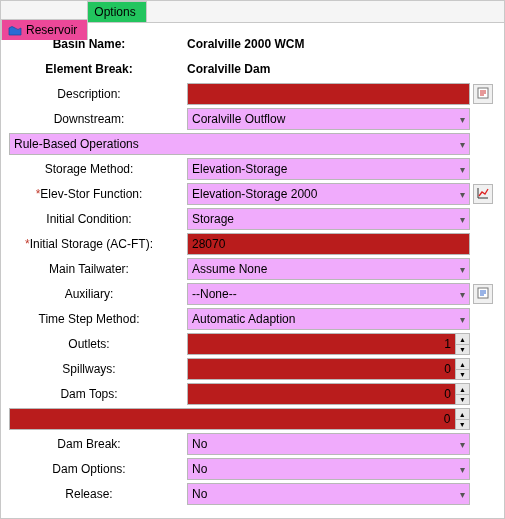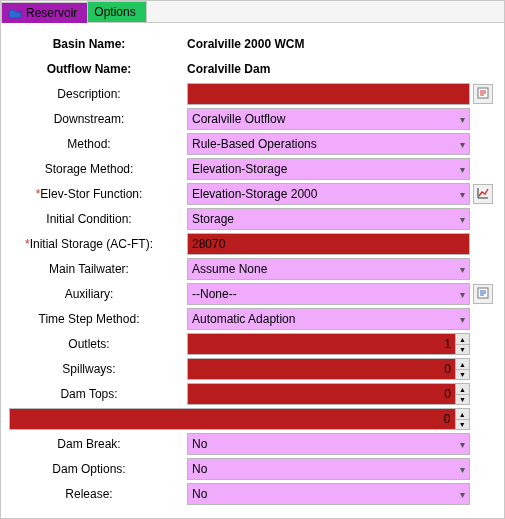--- a/index.html
+++ b/index.html
@@ -30,23 +30,23 @@
     border: 1px solid #c8c8c8;
     border-bottom: none;
     background: #22c55e;
     margin-right: -1px;
     display: inline-flex;
     align-items: center;
     gap: 4px;
     cursor: pointer;
   }
   .tab.active {
-    background: #a21caf;
+    background: #ec4899;
     position: relative;
-    top: 1px;
+    top: 18px;
     justify-content: flex-end;
   }
   .tab-icon svg { display: block; }
   .content {
     flex: 1 1 auto;
     padding: 10px 8px;
     overflow: auto;
   }
   .row {
     display: flex;
@@ -151,21 +151,21 @@
   </div>
 
   <div class="content">
 
     <div class="row">
       <div class="label-cell label-bold">Basin Name:</div>
       <div class="control-cell value-bold">Coralville 2000 WCM</div>
       <div class="side-cell"></div>
     </div>
     <div class="row">
-      <div class="label-cell label-bold">Outflow Name:</div>
+      <div class="label-cell label-bold">Element Break:</div>
       <div class="control-cell value-bold">Coralville Dam</div>
       <div class="side-cell"></div>
     </div>
 
     <div class="row">
       <div class="label-cell">Description:</div>
       <div class="control-cell">
         <input type="text" value="" style="">
       </div>
       <div class="side-cell">
@@ -185,21 +185,20 @@
       <div class="control-cell">
         <div class="combo">
           <span>Coralville Outflow</span>
           <span class="chev">▾</span>
         </div>
       </div>
       <div class="side-cell"></div>
     </div>
 
     <div class="row">
-      <div class="label-cell">Method:</div>
       <div class="control-cell">
         <div class="combo">
           <span>Rule-Based Operations</span>
           <span class="chev">▾</span>
         </div>
       </div>
       <div class="side-cell"></div>
     </div>
 
     <div class="row">

